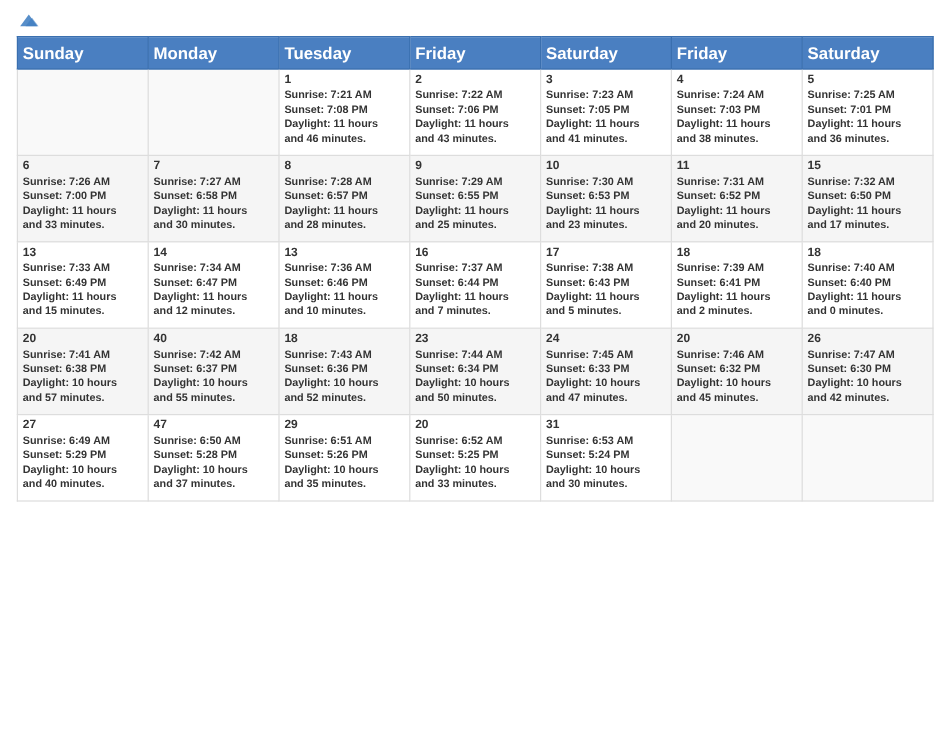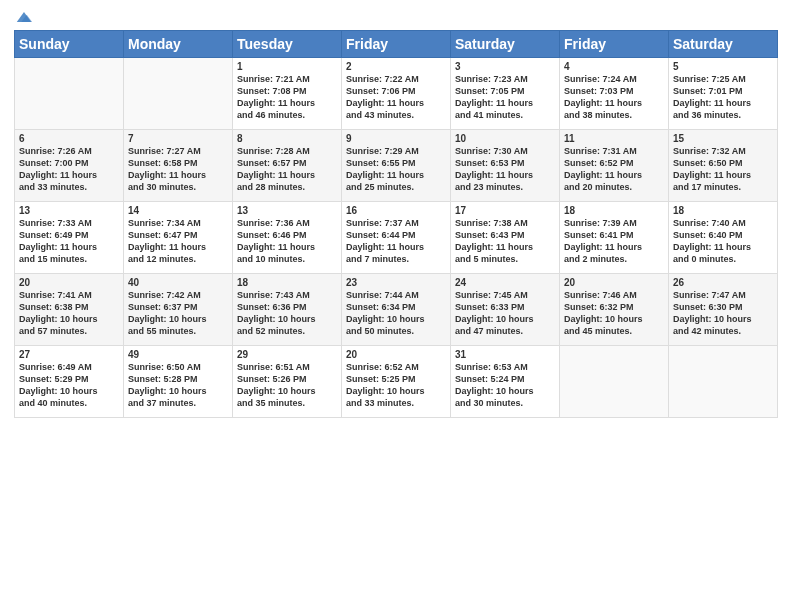--- a/index.html
+++ b/index.html
@@ -247,21 +247,21 @@
             <span class="day-num">26</span>
             <div class="day-info">Sunrise: 7:47 AM<br>Sunset: 6:30 PM<br>Daylight: 10 hours<br>and 42 minutes.</div>
           </td>
         </tr>
         <tr>
           <td>
             <span class="day-num">27</span>
             <div class="day-info">Sunrise: 6:49 AM<br>Sunset: 5:29 PM<br>Daylight: 10 hours<br>and 40 minutes.</div>
           </td>
           <td>
-            <span class="day-num">49</span>
+            <span class="day-num">47</span>
             <div class="day-info">Sunrise: 6:50 AM<br>Sunset: 5:28 PM<br>Daylight: 10 hours<br>and 37 minutes.</div>
           </td>
           <td>
             <span class="day-num">29</span>
             <div class="day-info">Sunrise: 6:51 AM<br>Sunset: 5:26 PM<br>Daylight: 10 hours<br>and 35 minutes.</div>
           </td>
           <td>
             <span class="day-num">20</span>
             <div class="day-info">Sunrise: 6:52 AM<br>Sunset: 5:25 PM<br>Daylight: 10 hours<br>and 33 minutes.</div>
           </td>

